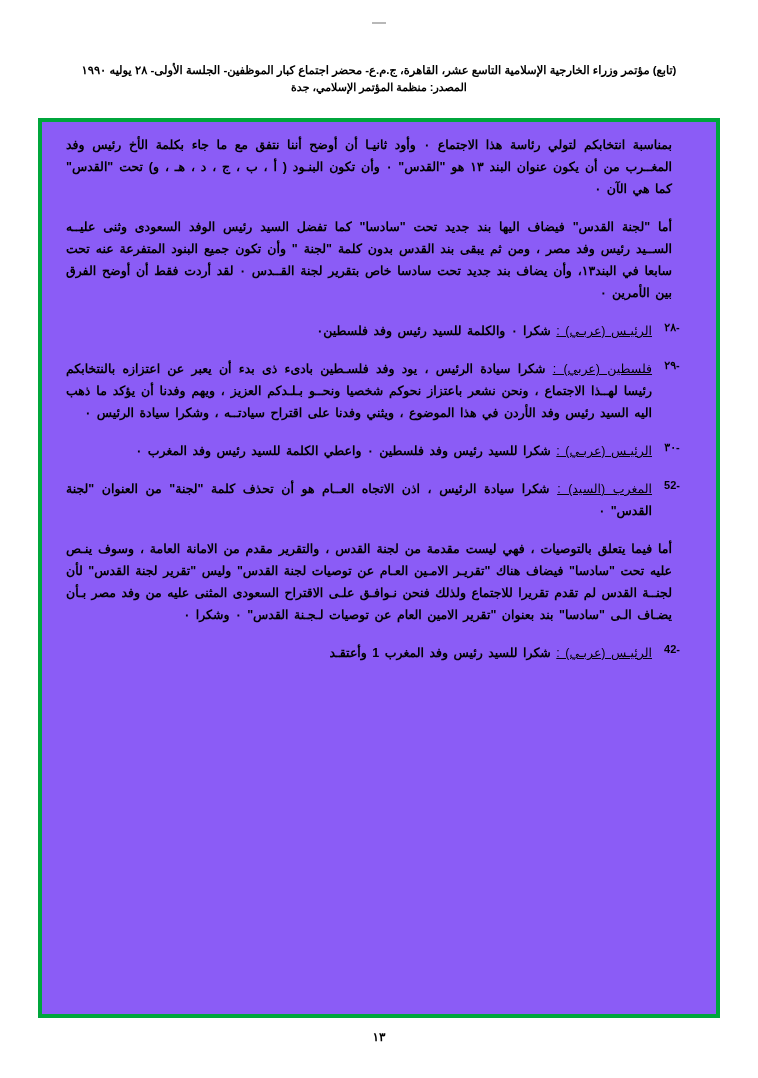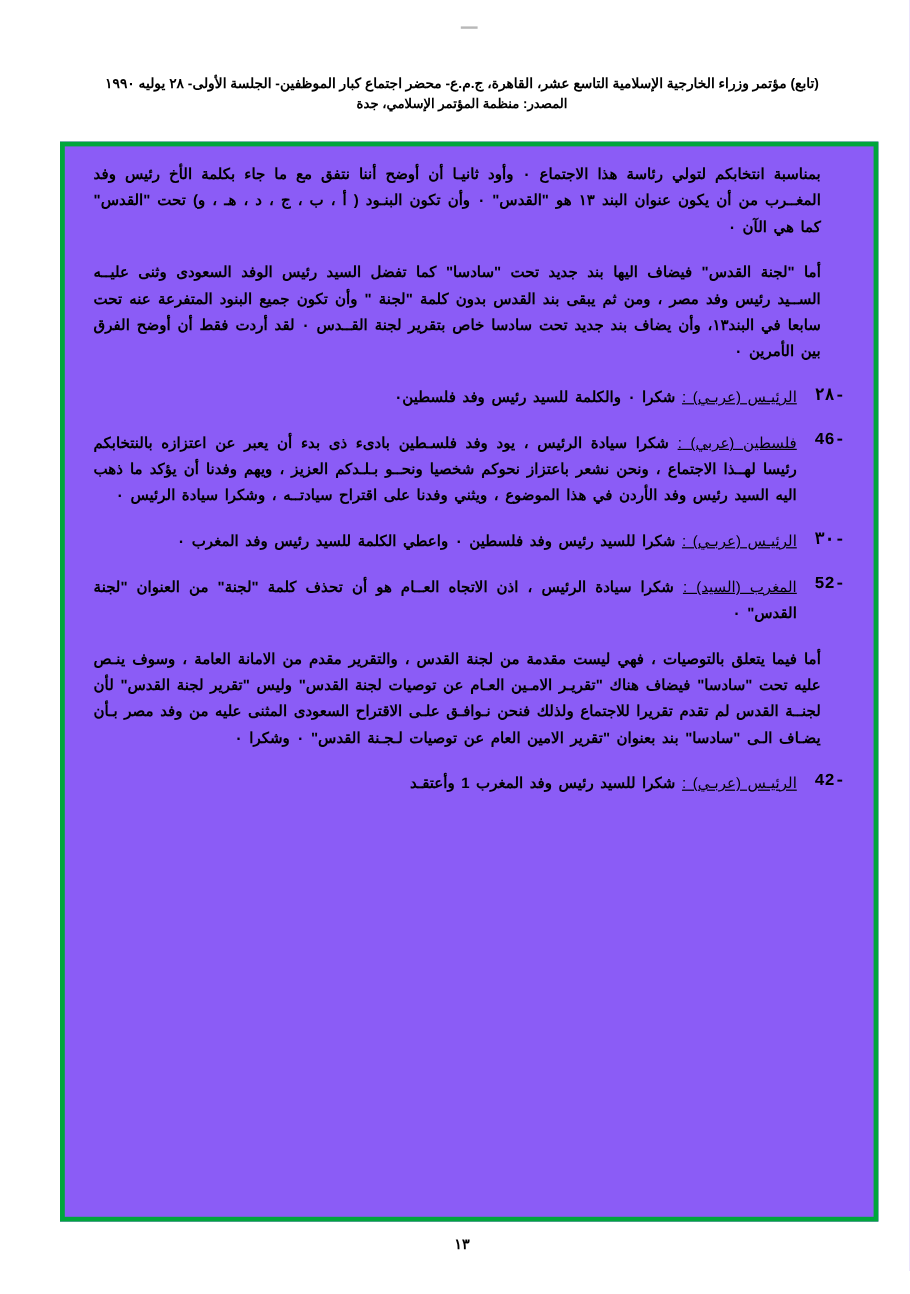--- a/index.html
+++ b/index.html
@@ -12,21 +12,20 @@
     height: 1078px;
     position: relative;
     font-family: "Liberation Sans", sans-serif;
     color: #000000;
     overflow: hidden;
   }
   .page {
     position: absolute;
     inset: 0;
     padding: 0;
-    margin-left: 12px;
   }
   .header {
     position: absolute;
     top: 62px;
     left: 30px;
     right: 30px;
     text-align: center;
   }
   .header-line1 {
     font-size: 11.5px;
@@ -55,27 +54,26 @@
   .frame-inner {
     padding: 12px 24px 0 24px;
   }
   .para {
     display: flex;
     flex-direction: row;
     margin-bottom: 16px;
   }
   .para-num {
     flex: 0 0 40px;
-    font-size: 14px;
+    font-size: 11px;
     font-weight: bold;
-    text-align: right;
+    text-align: center;
     padding-top: 1px;
     white-space: nowrap;
     direction: rtl;
-    font-family: Liberation Mono, monospace;
   }
   .para-body {
     flex: 1 1 auto;
     font-size: 12.5px;
     font-weight: bold;
     line-height: 22px;
     text-align: justify;
     text-align-last: right;
     letter-spacing: 0.3px;
     word-spacing: 2px;
@@ -132,21 +130,21 @@
         <div class="para-num"></div>
         <div class="para-body">أما "لجنة القدس" فيضاف اليها بند جديد تحت "سادسا" كما تفضل السيد رئيس الوفد السعودى وثنى عليــه الســيد رئيس وفد مصر ، ومن ثم يبقى بند القدس بدون كلمة "لجنة " وأن تكون جميع البنود المتفرعة عنه تحت سابعا في البند١٣، وأن يضاف بند جديد تحت سادسا خاص بتقرير لجنة القــدس ٠ لقد أردت فقط أن أوضح الفرق بين الأمرين ٠</div>
       </div>
 
       <div class="para">
         <div class="para-num">-٢٨</div>
         <div class="para-body"><span class="speaker">الرئيـس (عربـي) :</span> <span>شكرا ٠ والكلمة للسيد رئيس وفد فلسطين٠</span></div>
       </div>
 
       <div class="para">
-        <div class="para-num">-46</div>
+        <div class="para-num">-٢٩</div>
         <div class="para-body"><span class="speaker">فلسطين (عربي) :</span> <span>شكرا سيادة الرئيس ، يود وفد فلسـطين بادىء ذى بدء أن يعبر عن اعتزازه بالنتخابكم رئيسا لهــذا الاجتماع ، ونحن نشعر باعتزاز نحوكم شخصيا ونحــو بـلـدكم العزيز ، ويهم وفدنا أن يؤكد ما ذهب اليه السيد رئيس وفد الأردن في هذا الموضوع ، ويثني وفدنا على اقتراح سيادتــه ، وشكرا سيادة الرئيس ٠</span></div>
       </div>
 
       <div class="para">
         <div class="para-num">-٣٠</div>
         <div class="para-body"><span class="speaker">الرئيـس (عربـي) :</span> <span>شكرا للسيد رئيس وفد فلسطين ٠ واعطي الكلمة للسيد رئيس وفد المغرب ٠</span></div>
       </div>
 
       <div class="para">
         <div class="para-num">-52</div>

